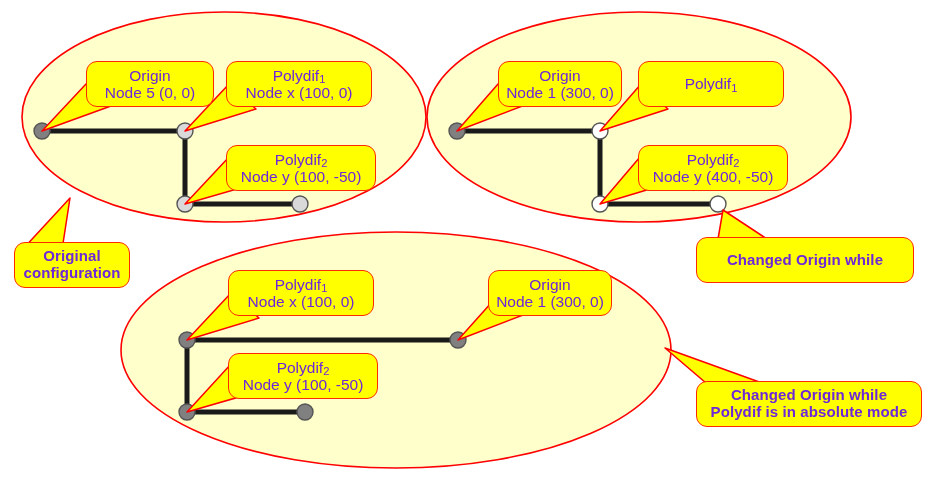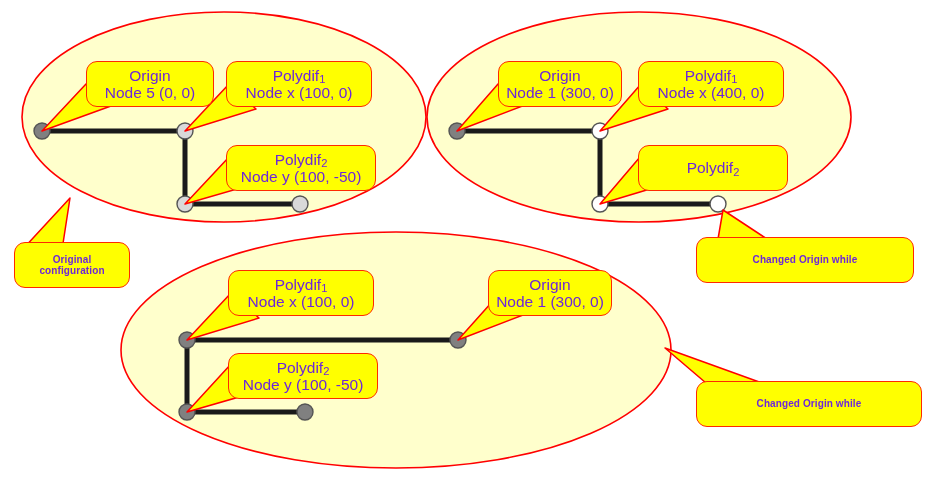--- a/index.html
+++ b/index.html
@@ -62,21 +62,21 @@
     display: flex;
     flex-direction: column;
     justify-content: center;
     align-items: center;
     white-space: nowrap;
   }
   .callout-box .line {
     display: block;
   }
   .c-normal { font-size: 15.5px; font-weight: normal; }
-  .c-bold { font-size: 10px; font-weight: bold; letter-spacing: 0.1px; }
+  .c-bold { font-size: 15px; font-weight: bold; letter-spacing: 0.1px; }
   sub {
     font-size: 0.72em;
     vertical-align: baseline;
     position: relative;
     top: 0.25em;
   }
 </style>
 </head>
 <body>
 
@@ -159,25 +159,25 @@
     <span class="line">configuration</span>
   </div>
 
   <div class="callout-box c-normal" style="left:498px; top:61px; width:124px; height:46px;">
     <span class="line">Origin</span>
     <span class="line">Node 1 (300, 0)</span>
   </div>
 
   <div class="callout-box c-normal" style="left:638px; top:61px; width:146px; height:46px;">
     <span class="line"><span>Polydif</span><sub>1</sub></span>
-    <span class="line">Node x (400, 0)</span>
   </div>
 
   <div class="callout-box c-normal" style="left:638px; top:145px; width:150px; height:46px;">
     <span class="line"><span>Polydif</span><sub>2</sub></span>
+    <span class="line">Node y (400, -50)</span>
   </div>
 
   <div class="callout-box c-bold" style="left:696px; top:237px; width:218px; height:46px;">
     <span class="line">Changed Origin while</span>
   </div>
 
   <div class="callout-box c-normal" style="left:228px; top:270px; width:146px; height:46px;">
     <span class="line"><span>Polydif</span><sub>1</sub></span>
     <span class="line">Node x (100, 0)</span>
   </div>
@@ -187,15 +187,16 @@
     <span class="line">Node 1 (300, 0)</span>
   </div>
 
   <div class="callout-box c-normal" style="left:228px; top:353px; width:150px; height:46px;">
     <span class="line"><span>Polydif</span><sub>2</sub></span>
     <span class="line">Node y (100, -50)</span>
   </div>
 
   <div class="callout-box c-bold" style="left:696px; top:381px; width:226px; height:46px;">
     <span class="line">Changed Origin while</span>
+    <span class="line">Polydif is in absolute mode</span>
   </div>
 
 </div>
 
 </body></html>

